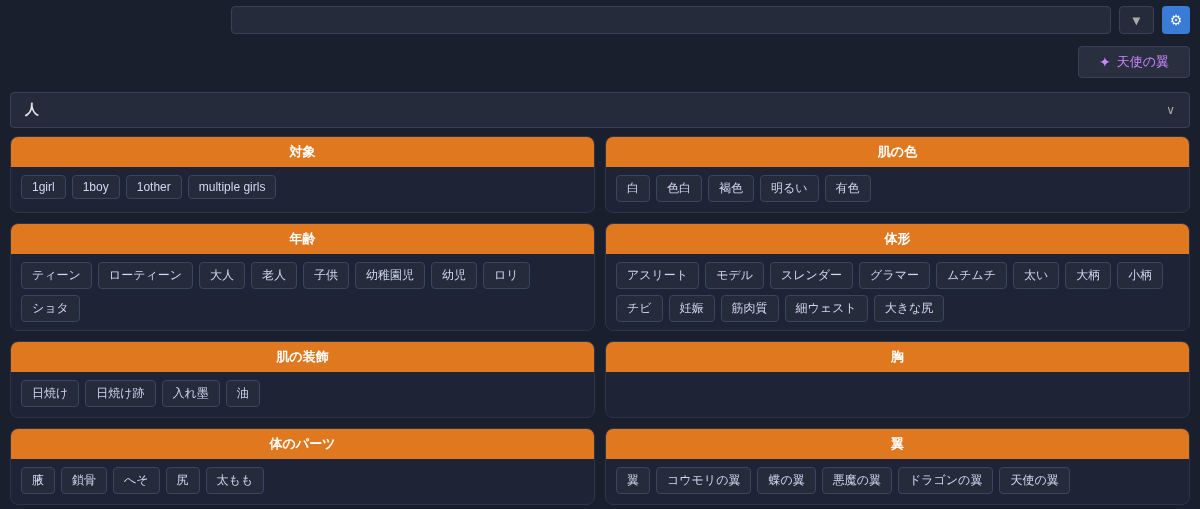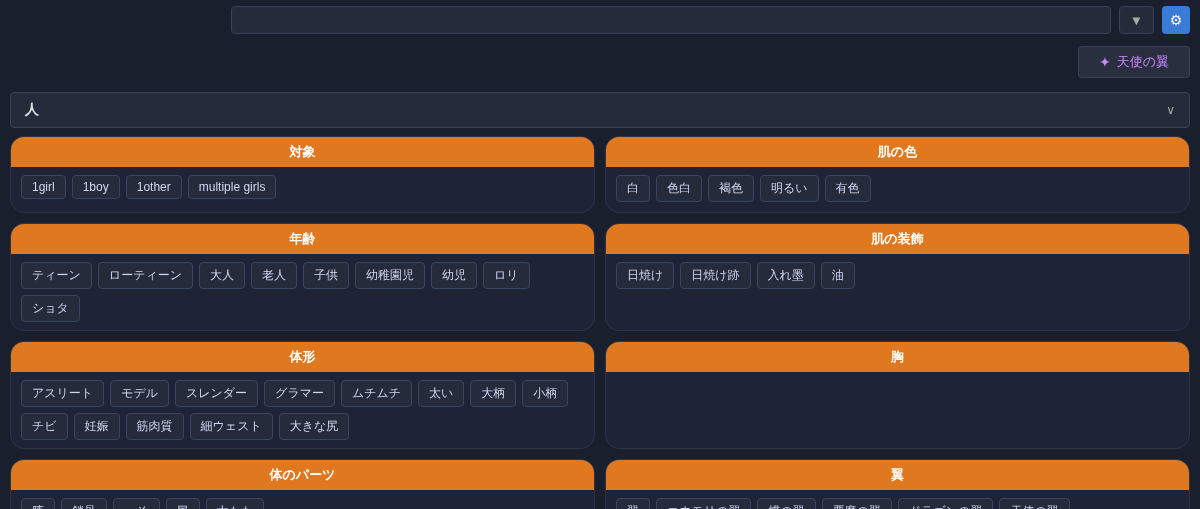--- a/index.html
+++ b/index.html
@@ -117,21 +117,21 @@
 
     .categories-grid {
       display: grid;
       grid-template-columns: 1fr 1fr;
       gap: 10px;
     }
 
     .category-block {
       background-color: #1e2435;
       border: 1px solid #2e3448;
-      border-radius: 14px;
+      border-radius: 8px;
       overflow: hidden;
     }
 
     .category-header {
       background-color: #e07820;
       padding: 6px 12px;
       font-size: 13px;
       font-weight: bold;
       color: #fff;
       text-align: center;
@@ -210,29 +210,20 @@
         <div class="category-tags">
           <span class="tag">ティーン</span>
           <span class="tag">ローティーン</span>
           <span class="tag">大人</span>
           <span class="tag">老人</span>
           <span class="tag">子供</span>
           <span class="tag">幼稚園児</span>
           <span class="tag">幼児</span>
           <span class="tag">ロリ</span>
           <span class="tag">ショタ</span>
-        </div>
-      </div>
-      <div class="category-block">
-        <div class="category-header">肌の装飾</div>
-        <div class="category-tags">
-          <span class="tag">日焼け</span>
-          <span class="tag">日焼け跡</span>
-          <span class="tag">入れ墨</span>
-          <span class="tag">油</span>
         </div>
       </div>
       <div class="category-block">
         <div class="category-header">体形</div>
         <div class="category-tags">
           <span class="tag">アスリート</span>
           <span class="tag">モデル</span>
           <span class="tag">スレンダー</span>
           <span class="tag">グラマー</span>
           <span class="tag">ムチムチ</span>
@@ -240,20 +231,29 @@
           <span class="tag">大柄</span>
           <span class="tag">小柄</span>
           <span class="tag">チビ</span>
           <span class="tag">妊娠</span>
           <span class="tag">筋肉質</span>
           <span class="tag">細ウェスト</span>
           <span class="tag">大きな尻</span>
         </div>
       </div>
       <div class="category-block">
+        <div class="category-header">肌の装飾</div>
+        <div class="category-tags">
+          <span class="tag">日焼け</span>
+          <span class="tag">日焼け跡</span>
+          <span class="tag">入れ墨</span>
+          <span class="tag">油</span>
+        </div>
+      </div>
+      <div class="category-block">
         <div class="category-header">胸</div>
       </div>
       <div class="category-block">
         <div class="category-header">体のパーツ</div>
         <div class="category-tags">
           <span class="tag">腋</span>
           <span class="tag">鎖骨</span>
           <span class="tag">へそ</span>
           <span class="tag">尻</span>
           <span class="tag">太もも</span>

